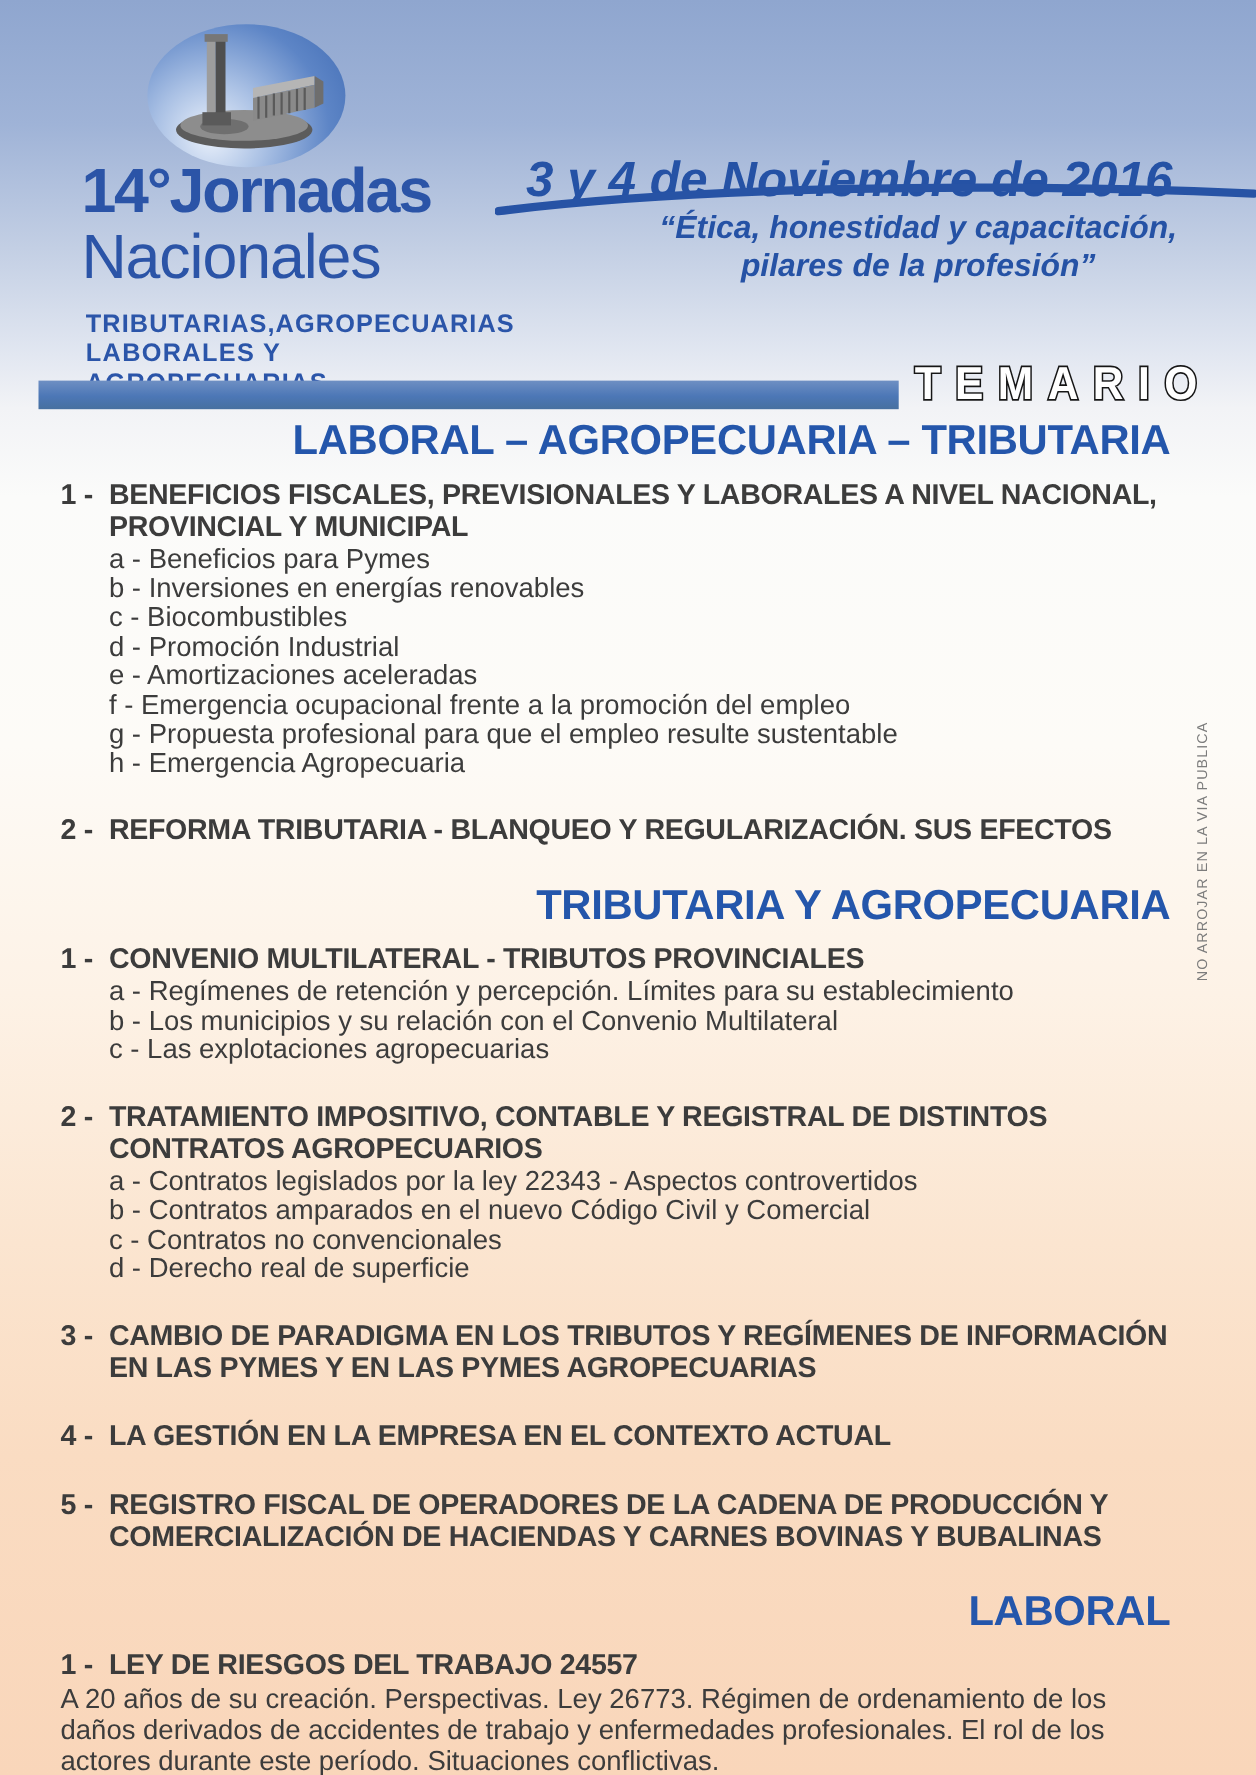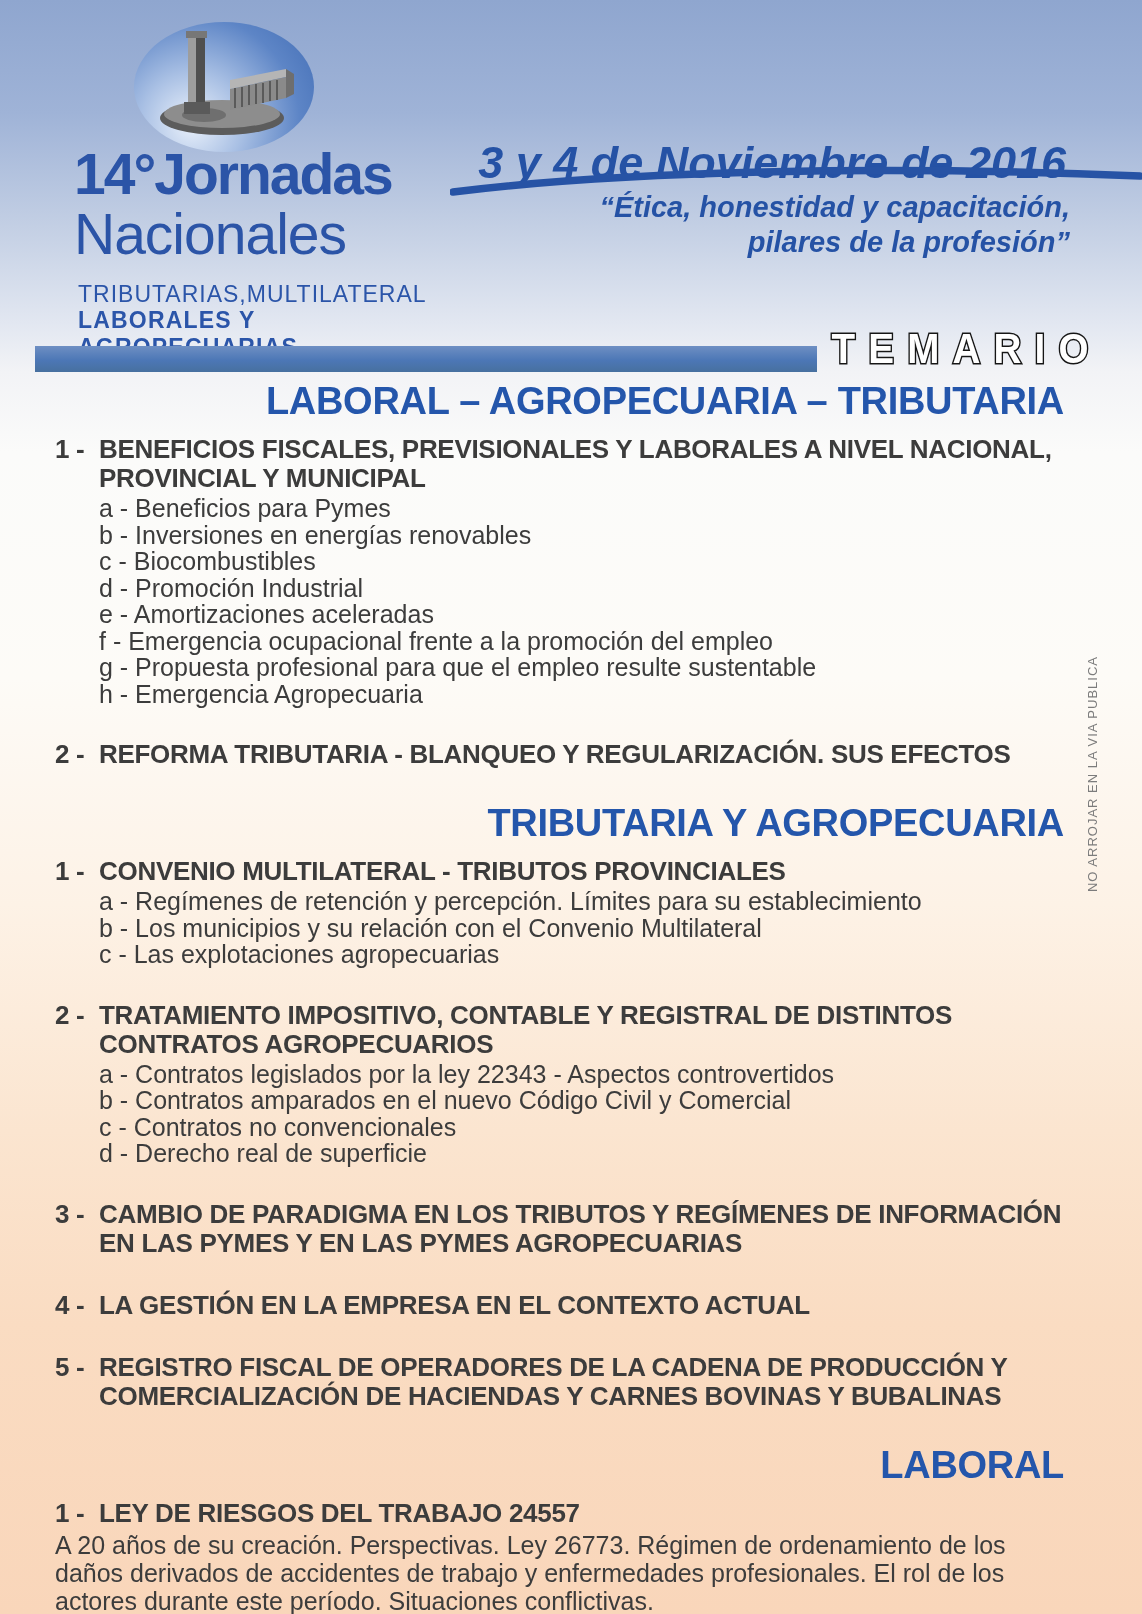--- a/index.html
+++ b/index.html
@@ -35,35 +35,35 @@
     color:#2b54a7;line-height:1;
   }
   .title-line2{
     position:absolute;left:74px;top:206px;
     font-size:57px;font-weight:normal;letter-spacing:-1px;
     color:#2b54a7;line-height:1;
   }
   .subtitle-row{
     position:absolute;left:78px;top:281px;width:334px;
     display:flex;justify-content:space-between;
-    font-size:23px;font-weight:normal;letter-spacing:1px;color:#2b55a9;
+    font-size:23px;font-weight:bold;letter-spacing:1px;color:#2b55a9;
   }
   .subtitle-line2{
     position:absolute;left:78px;top:307px;width:334px;
     font-size:23px;font-weight:bold;letter-spacing:1.2px;color:#2b55a9;
   }
   .event-date{
     position:absolute;right:76px;top:92px;
     font-size:45px;font-weight:bold;font-style:italic;
     color:#2552a5;line-height:1;white-space:nowrap;margin-top:48px;
   }
   .swoosh{position:absolute;right:0;top:158px;}
   .quote{
     position:absolute;right:72px;top:190px;
-    text-align:right;font-size:29px;font-weight:bold;font-style:italic;
+    text-align:center;font-size:29px;font-weight:bold;font-style:italic;
     color:#2552a5;line-height:1.22;
   }
   .temario-bar{
     position:absolute;left:35px;top:346px;width:782px;height:26px;
     background:linear-gradient(180deg,#6e8fc3 0%,#4c77b6 55%,#47709f 100%);
   }
   .temario-label{
     position:absolute;right:40px;top:324px;
     font-size:42px;font-weight:bold;letter-spacing:0.34em;
     color:#ffffff;
@@ -135,21 +135,21 @@
           <line x1="143" y1="58" x2="143" y2="78"></line>
         </g>
         <polygon points="152,47 160,52 160,72 152,76" fill="#6e6e6e"></polygon>
       </svg>
     </div>
 
     <div class="title-line1">14°Jornadas</div>
     <div class="title-line2">Nacionales</div>
     <div class="subtitle-row">
       <span>TRIBUTARIAS,</span>
-      <span>MULTILATERAL</span>
+      <span>AGROPECUARIAS</span>
     </div>
     <div class="subtitle-line2">LABORALES Y AGROPECUARIAS</div>
 
     <div class="event-date">3 y 4 de Noviembre de 2016</div>
 
     <svg class="swoosh" width="692" height="44" viewBox="0 0 692 44">
       <path d="M3,34 C170,13 430,7 690,18" stroke="#2753a5" stroke-width="7.5" fill="none" stroke-linecap="round"></path>
     </svg>
 
     <div class="quote">

